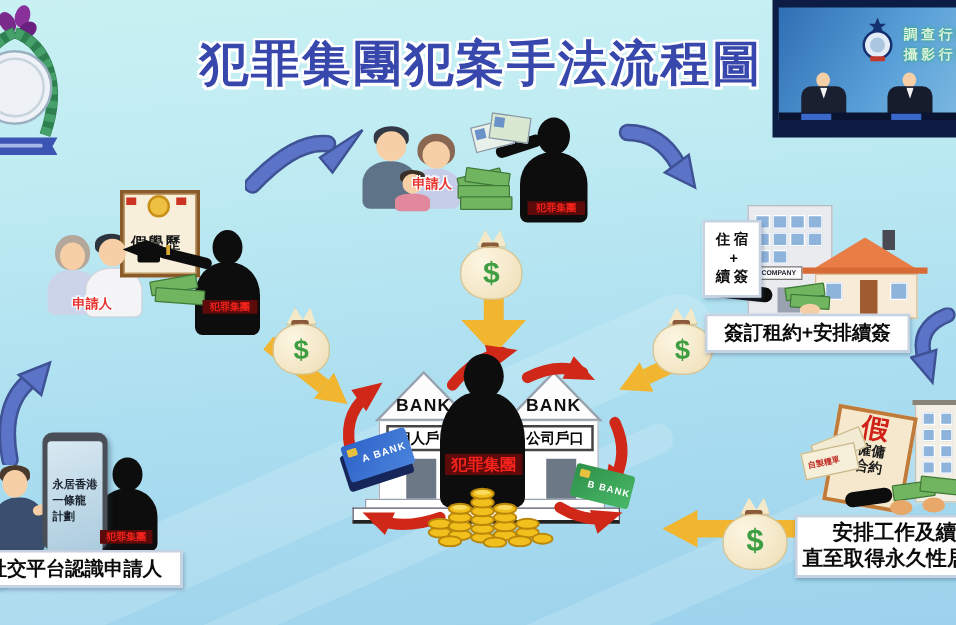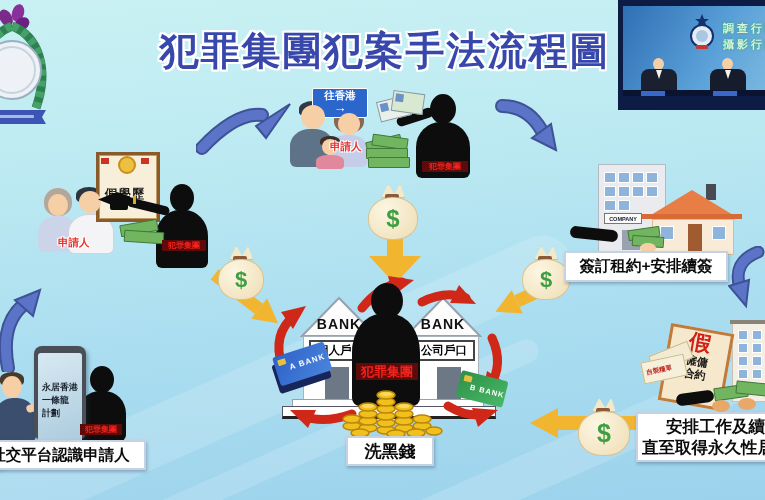--- a/index.html
+++ b/index.html
@@ -117,24 +117,20 @@
   <div class="a" style="left:133px;top:196px;width:3px;height:8px;background:#d8a830;z-index:10"></div>
   <div class="a sil" style="left:126px;top:202px;width:44px;height:9px;border-radius:5px;transform:rotate(14deg);z-index:9"></div>
 
   <div class="a cash" style="left:120px;top:222px;width:36px;height:10px;transform:rotate(-10deg);z-index:9"></div>
   <div class="a cash" style="left:124px;top:231px;width:38px;height:10px;transform:rotate(4deg);z-index:9"></div>
 
   <div class="a sil" style="left:170px;top:184px;width:24px;height:28px;border-radius:50%;z-index:7"></div>
   <div class="a sil" style="left:156px;top:210px;width:52px;height:58px;border-radius:45% 45% 6px 6px;z-index:7"></div>
   <div class="a redlabel" style="left:162px;top:240px;width:44px;height:11px;font-size:8px">犯罪集團</div>
 
-  <div class="a" style="left:312px;top:88px;width:54px;height:28px;background:#2a66cc;border:1px solid #fff;border-radius:2px;z-index:8;text-align:center">
-    <div style="font-size:10.5px;font-weight:800;color:#fff;line-height:13px">往香港</div>
-    <div style="font-size:13px;font-weight:800;color:#fff;line-height:12px">→</div>
-  </div>
   <div class="a" style="left:299px;top:101px;width:28px;height:16px;border-radius:50% 50% 30% 30%;background:#323845;z-index:7"></div>
   <div class="a head" style="left:301px;top:105px;width:24px;height:24px;z-index:8"></div>
   <div class="a" style="left:290px;top:129px;width:44px;height:38px;background:#5e7288;border-radius:45% 45% 6px 6px;z-index:7"></div>
   <div class="a" style="left:334px;top:107px;width:30px;height:26px;border-radius:50% 50% 45% 45%;background:#8a6752;z-index:7"></div>
   <div class="a head" style="left:338px;top:113px;width:22px;height:22px;z-index:8"></div>
   <div class="a" style="left:328px;top:135px;width:40px;height:32px;background:#c6cde8;border-radius:45% 45% 6px 6px;z-index:7"></div>
   <div class="a" style="left:320px;top:136px;width:20px;height:10px;border-radius:50% 50% 30% 30%;background:#3a3028;z-index:8"></div>
   <div class="a head" style="left:322px;top:139px;width:16px;height:16px;z-index:9"></div>
   <div class="a" style="left:316px;top:155px;width:28px;height:14px;background:#e2889c;border-radius:40% 40% 4px 4px;z-index:9"></div>
   <div class="a t-outline" style="left:330px;top:140px;font-size:10.5px;font-weight:800;color:#e8302a;z-index:10">申請人</div>
@@ -149,20 +145,25 @@
 
   <div class="a cash" style="left:366px;top:138px;width:34px;height:10px;transform:rotate(-14deg);z-index:8"></div>
   <div class="a cash" style="left:372px;top:136px;width:34px;height:10px;transform:rotate(8deg);z-index:8"></div>
   <div class="a cash" style="left:366px;top:148px;width:40px;height:9px;z-index:8"></div>
   <div class="a cash" style="left:368px;top:157px;width:40px;height:9px;z-index:8"></div>
 
   <div class="a sil" style="left:430px;top:94px;width:26px;height:30px;border-radius:50%;z-index:7"></div>
   <div class="a sil" style="left:416px;top:122px;width:54px;height:56px;border-radius:45% 45% 6px 6px;z-index:7"></div>
   <div class="a redlabel" style="left:422px;top:161px;width:46px;height:11px;font-size:8px">犯罪集團</div>
 
+  <div class="a stepbox" style="left:562px;top:176px;width:40px;height:58px;font-size:11.5px;flex-direction:column;line-height:15px;letter-spacing:3px;padding-left:3px">
+    <span>住宿</span>
+    <span style="letter-spacing:0">+</span>
+    <span>續簽</span>
+  </div>
 
   <div class="a" style="left:598px;top:164px;width:66px;height:86px;background:#e9ebef;border:1px solid #b4b9c2;z-index:6"></div>
   <div class="a win" style="left:604px;top:172px;width:10px;height:9px;z-index:7"></div>
   <div class="a win" style="left:618px;top:172px;width:10px;height:9px;z-index:7"></div>
   <div class="a win" style="left:632px;top:172px;width:10px;height:9px;z-index:7"></div>
   <div class="a win" style="left:646px;top:172px;width:10px;height:9px;z-index:7"></div>
   <div class="a win" style="left:604px;top:186px;width:10px;height:9px;z-index:7"></div>
   <div class="a win" style="left:618px;top:186px;width:10px;height:9px;z-index:7"></div>
   <div class="a win" style="left:632px;top:186px;width:10px;height:9px;z-index:7"></div>
   <div class="a win" style="left:646px;top:186px;width:10px;height:9px;z-index:7"></div>
@@ -300,21 +301,20 @@
         <ellipse cx="58" cy="58" rx="9" ry="4"></ellipse>
         <ellipse cx="78" cy="57" rx="9" ry="4"></ellipse>
         <ellipse cx="96" cy="55" rx="8" ry="4"></ellipse>
     </g>
     <g fill="#f8da5e">
         <ellipse cx="48" cy="18" rx="6" ry="2"></ellipse>
         <ellipse cx="30" cy="30" rx="6" ry="2"></ellipse>
         <ellipse cx="66" cy="30" rx="6" ry="2"></ellipse>
       </g>
   </svg>
-  <div class="a stepbox" style="left:346px;top:436px;width:84px;height:26px;font-size:17px">洗黑錢</div>
 
   <div class="a" style="left:0px;top:372px;width:24px;height:14px;border-radius:50% 50% 30% 30%;background:#4a3a2c;z-index:7"></div>
   <div class="a head" style="left:2px;top:376px;width:20px;height:22px;z-index:8"></div>
   <div class="a" style="left:-6px;top:398px;width:42px;height:44px;background:#3c4e6e;border-radius:45% 45% 6px 6px;z-index:7"></div>
   <div class="a head" style="left:26px;top:402px;width:26px;height:8px;border-radius:4px;transform:rotate(-16deg);z-index:8"></div>
 
   <div class="a" style="left:34px;top:346px;width:52px;height:94px;background:#4a4f57;border-radius:8px;box-shadow:2px 3px 4px rgba(30,50,70,.4);z-index:9">
     <div style="position:absolute;left:4px;top:7px;width:44px;height:96px;background:linear-gradient(160deg,#d8e9f2,#a8c9dc);border-radius:3px">
       <div style="position:absolute;left:4px;top:28px;font-size:9px;font-weight:800;color:#1c2430;line-height:13px;white-space:nowrap">
         <div>永居香港</div>

